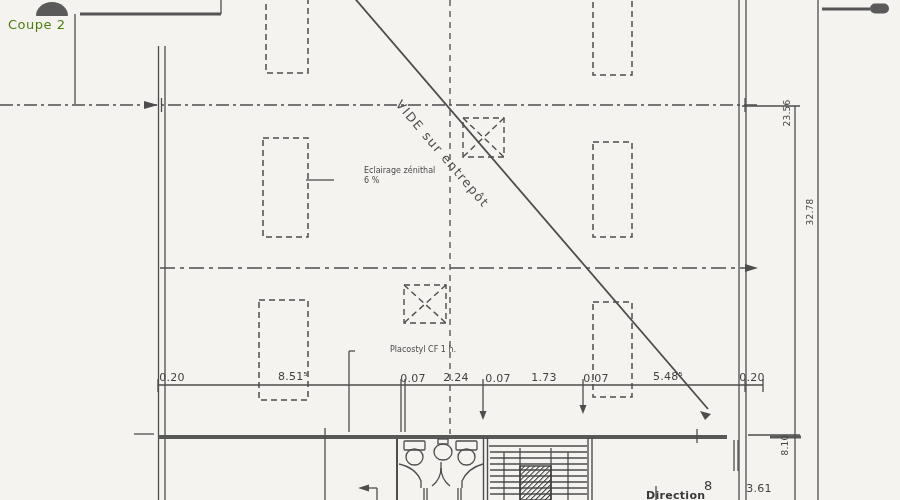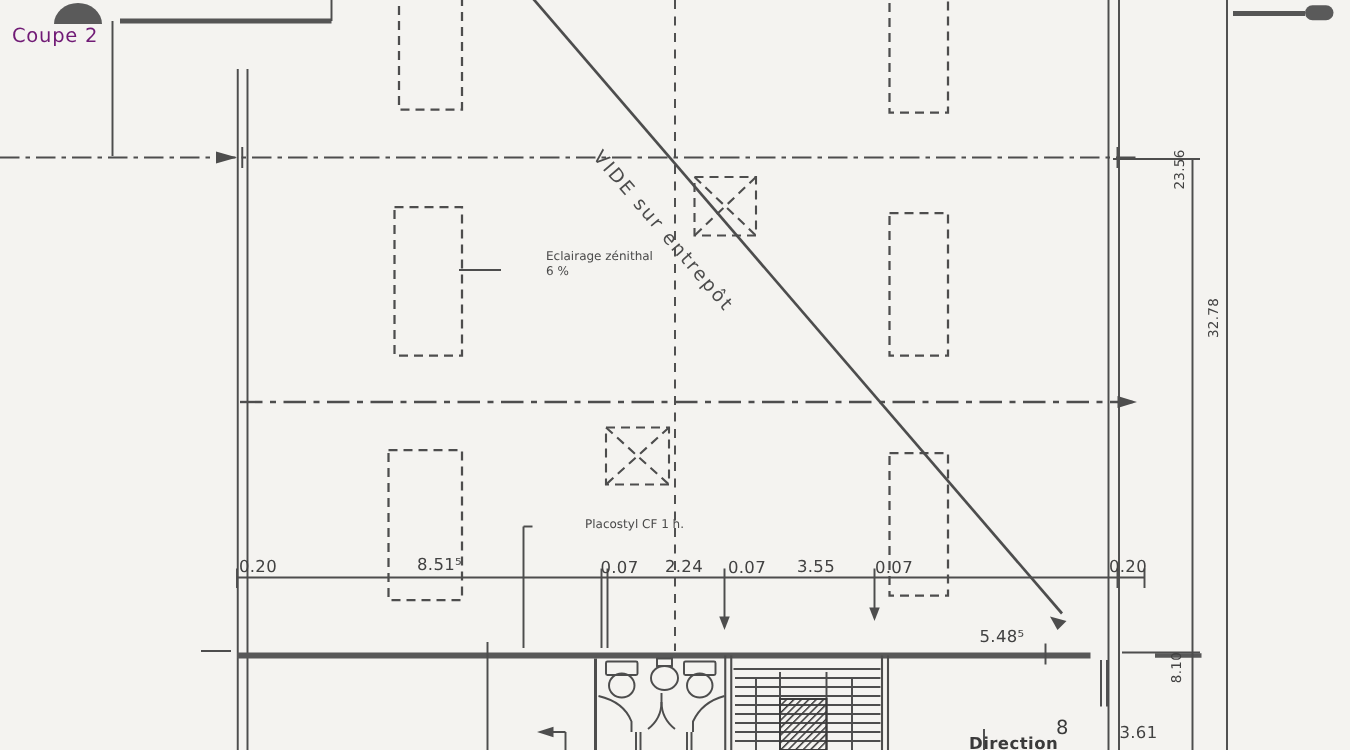--- a/index.html
+++ b/index.html
@@ -7,21 +7,21 @@
     position:relative;width:900px;height:500px;overflow:hidden;
     background:#f4f3f0;
     font-family:"DejaVu Sans","Liberation Sans",sans-serif;
     color:#3e3e3e;
   }
   .canvas svg{position:absolute;left:0;top:0;}
   .txt{position:absolute;white-space:nowrap;color:#424242;}
   .dim{font-size:11px;transform:translateX(-50%);letter-spacing:.2px;}
   .dim-v{font-size:9px;width:40px;text-align:center;transform:rotate(-90deg);letter-spacing:.2px;}
   .note{font-size:8px;line-height:10px;color:#4a4a4a;padding-left:32px;}
-  .coupe{font-size:13px;letter-spacing:.5px;color:#701a75;}
+  .coupe{font-size:13px;letter-spacing:.5px;color:#4d7c0f;}
   .vide{
     font-size:12.5px;letter-spacing:1.5px;color:#4c4c4c;
     transform:rotate(49.5deg);transform-origin:0 0;
   }
   .direction{font-size:11px;font-weight:bold;color:#3a3a3a;letter-spacing:.3px;}
   .doormark{font-size:13px;color:#3a3a3a;}
 </style>
 </head>
 <body>
 
@@ -178,23 +178,23 @@
     <line x1="0" y1="3" x2="28" y2="3" stroke="#4d4d4d" stroke-width="1.3"></line>
   </svg>
 
   <div class="txt note" style="left:358px;top:345px;">Placostyl CF 1 h.</div>
 
   <div class="txt dim" style="left:172px;top:371px;">0.20</div>
   <div class="txt dim" style="left:293px;top:370px;text-align:center;">8.51⁵</div>
   <div class="txt dim" style="left:413px;top:372px;">0.07</div>
   <div class="txt dim" style="left:456px;top:371px;">2.24</div>
   <div class="txt dim" style="left:498px;top:372px;">0.07</div>
-  <div class="txt dim" style="left:544px;top:371px;">3.55</div>
+  <div class="txt dim" style="left:544px;top:371px;">1.73</div>
   <div class="txt dim" style="left:596px;top:372px;">0.07</div>
-  <div class="txt dim" style="left:668px;top:370px;margin-top:48px;">5.48⁵</div>
+  <div class="txt dim" style="left:668px;top:370px;">5.48⁵</div>
   <div class="txt dim" style="left:752px;top:371px;">0.20</div>
 
   <div class="txt dim-v" style="left:767px;top:108px;">23.56</div>
   <div class="txt dim-v" style="left:790px;top:207px;">32.78</div>
   <div class="txt dim-v" style="left:765px;top:440px;">8.10</div>
 
   <div class="txt dim" style="left:759px;top:482px;">3.61</div>
 
   <div class="txt direction" style="left:646px;top:489px;">Direction</div>
   <div class="txt doormark" style="left:704px;top:478px;">8</div>

